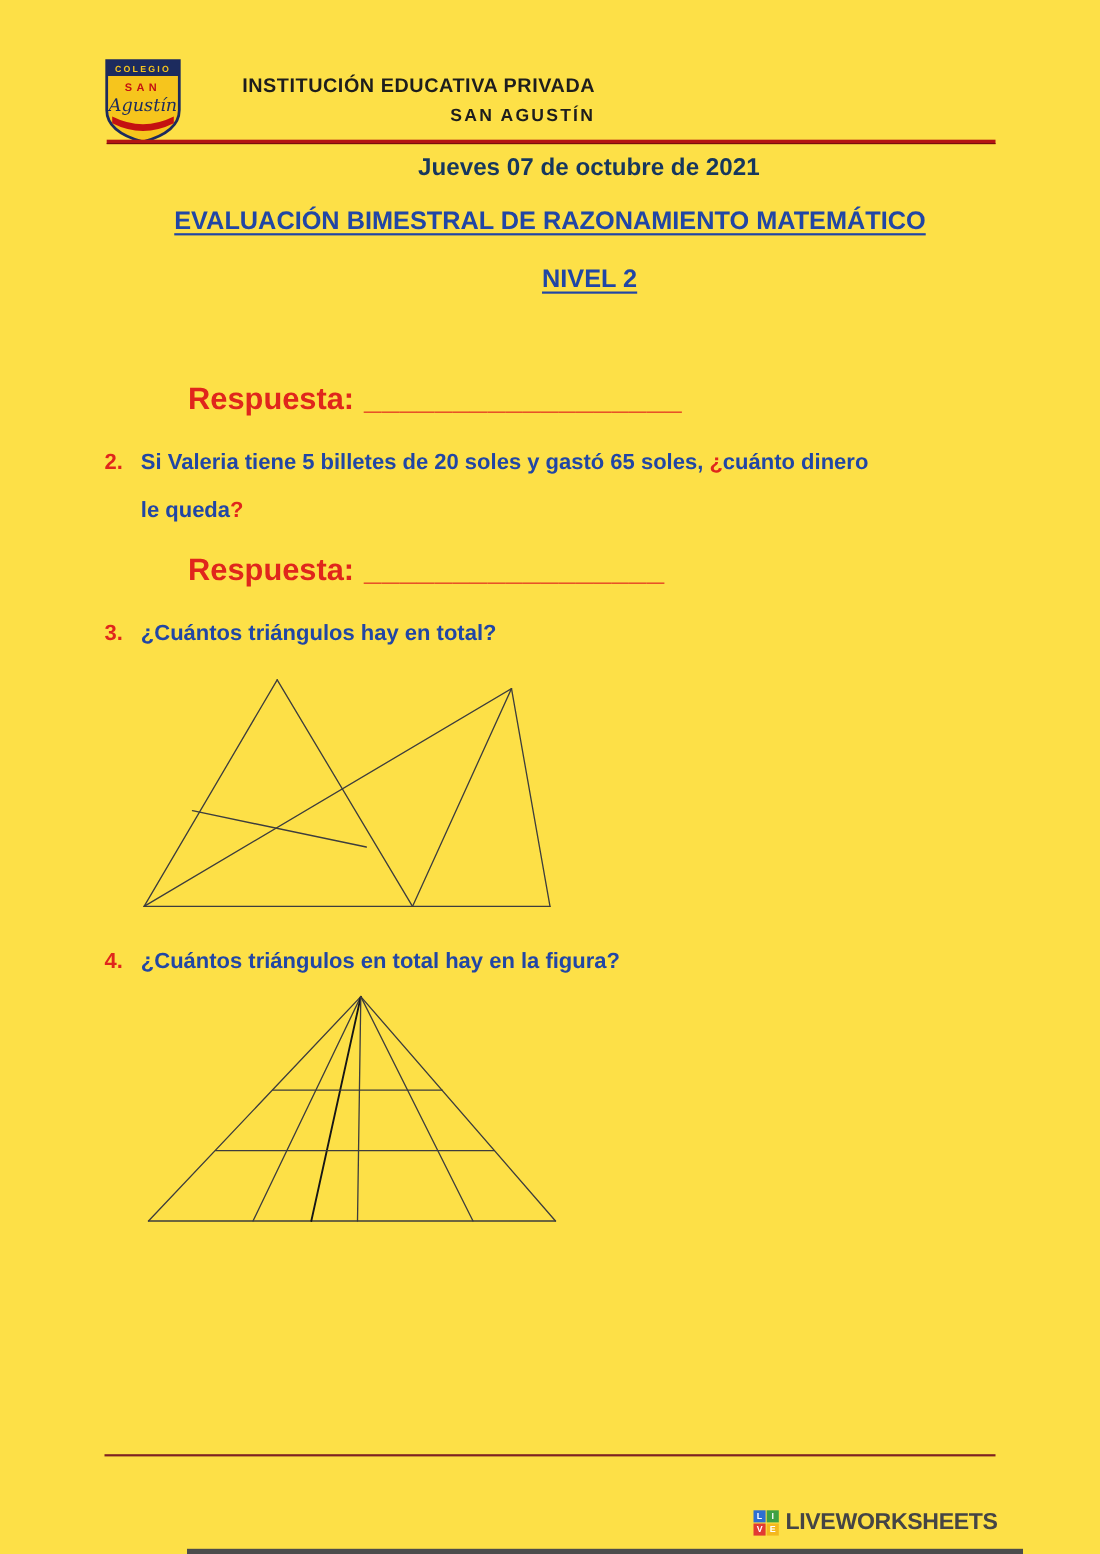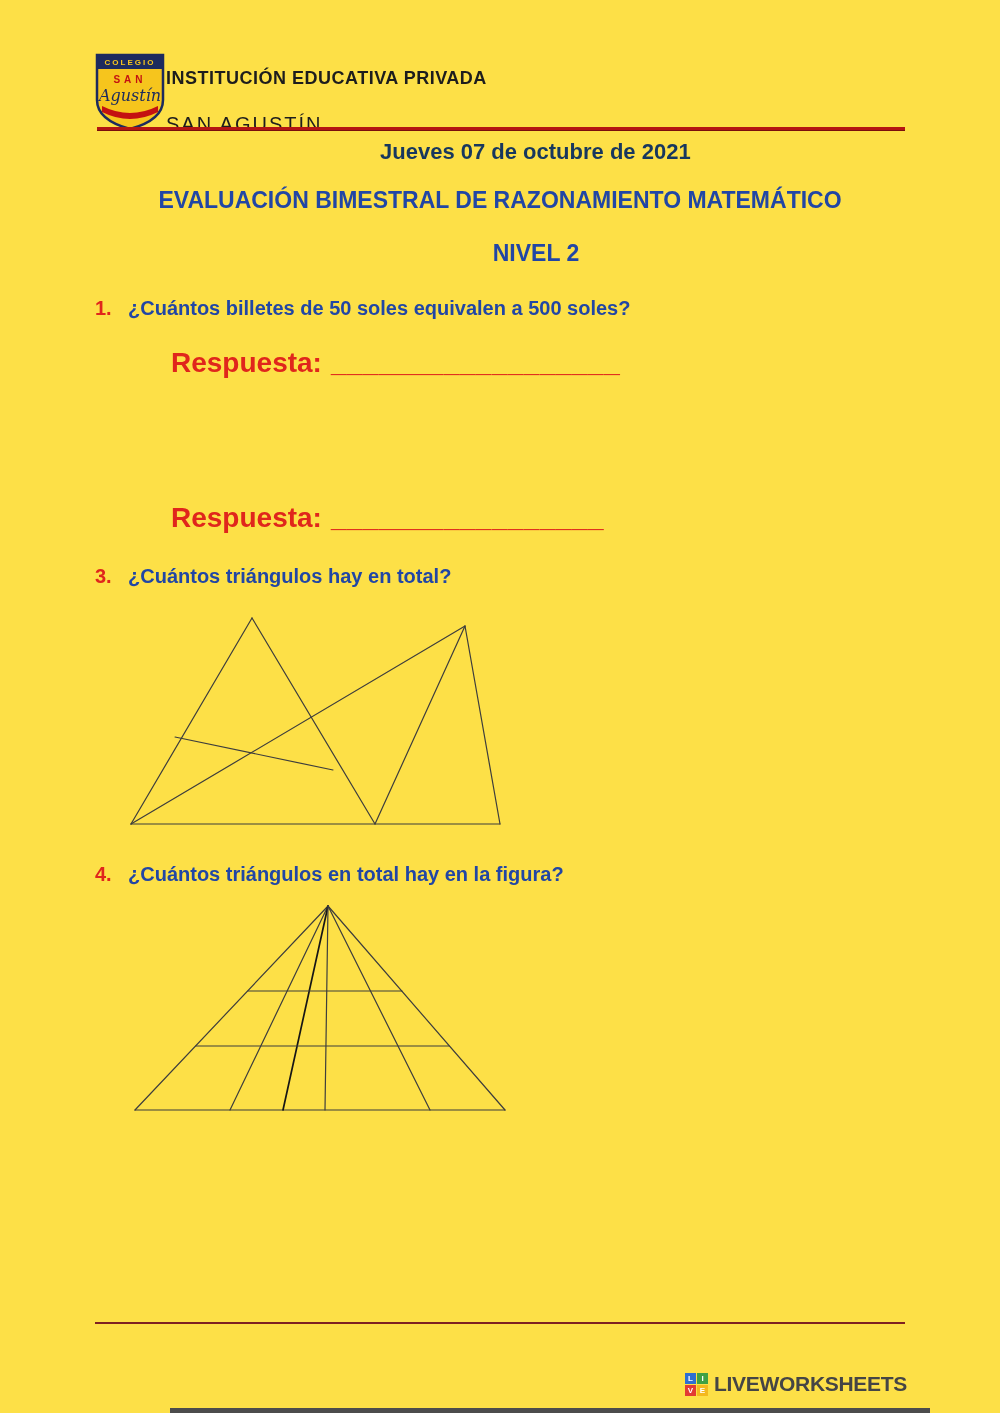--- a/index.html
+++ b/index.html
@@ -4,34 +4,34 @@
 <style>
   html,body { margin:0; padding:0; background:#888; }
   .page {
     position:relative; width:1000px; height:1413px; margin:0 auto;
     background:#fde047; overflow:hidden;
     font-family:"Liberation Sans", sans-serif;
   }
 
   
   .logo { position:absolute; left:94px; top:52px; width:72px; height:80px; }
-  .school-name { position:absolute; left:166px; top:68px; width:350px; text-align:left; color:#1d1d1d; }
+  .school-name { position:absolute; left:191px; top:68px; width:350px; text-align:right; color:#1d1d1d; }
   .school-line1 { font-size:18px; font-weight:bold; letter-spacing:.5px; }
-  .school-line2 { font-size:20px; font-weight:normal; letter-spacing:2px; margin-top:24px; }
+  .school-line2 { font-size:16px; font-weight:bold; letter-spacing:2px; margin-top:8px; }
   .top-rule { position:absolute; left:97px; top:127px; width:808px; height:3px;
               background:var(--rule-red,#b41512); border-bottom:1px solid #7a0e0c; }
   .date { position:absolute; left:380px; top:139px; width:525px; text-align:left;
           font-size:22px; font-weight:600; color:var(--date-blue,#17375e); }
 
   
   .title, .subtitle { position:absolute; left:0; width:1000px; text-align:center;
           font-size:23px; font-weight:bold; color:var(--text-blue,#2146a5); }
   .title { top:187px; }
   .subtitle { top:240px;padding-left:36px; }
-  .title span, .subtitle span { text-underline-offset:4px; }
+  .title span, .subtitle span { text-decoration:underline; text-underline-offset:4px; }
 
   
   .question { position:absolute; left:95px; width:830px; font-size:20px; font-weight:600;
               color:var(--text-blue,#2146a5); line-height:44px; }
   .qnum { color:var(--accent-red,#e0261c); display:inline-block; width:33px; }
   .qred { color:var(--accent-red,#e0261c); }
   .q1 { top:286px; }
   .q2 { top:398px; }
   .q2 .qline2 { margin-left:33px; }
   .q3 { top:554px; }
@@ -80,27 +80,32 @@
     <div class="school-line2">SAN AGUSTÍN</div>
   </div>
 
   <div class="top-rule"></div>
 
   <div class="date">Jueves 07 de octubre de 2021</div>
 
   <div class="title"><span>EVALUACIÓN BIMESTRAL DE RAZONAMIENTO MATEMÁTICO</span></div>
   <div class="subtitle"><span>NIVEL 2</span></div>
 
-  <div class="question q1">
-    <span class="qnum">1.</span><span class="qtext">¿Cuántos billetes de 50 soles equivalen a 500 soles?</span>
-  </div>
   <div class="answer a1">
     <span>Respuesta:</span><span class="ans-blank">__________________</span>
   </div>
 
+  <div class="question q2">
+    <div class="qline">
+      <span class="qnum">2.</span><span>Si Valeria tiene 5 billetes de 20 soles y gastó 65 soles, </span><span class="qred">¿</span><span>cuánto dinero</span>
+    </div>
+    <div class="qline2">
+      <span>le queda</span><span class="qred">?</span>
+    </div>
+  </div>
   <div class="answer a2">
     <span>Respuesta:</span><span class="ans-blank">_________________</span>
   </div>
 
   <div class="question q3">
     <span class="qnum">3.</span><span class="qtext">¿Cuántos triángulos hay en total?</span>
   </div>
   <svg class="fig fig3" viewBox="0 0 400 225" width="400" height="225">
       <line x1="11" y1="214" x2="380" y2="214" stroke-width="1.2" stroke-linecap="round" style="stroke: rgb(61, 61, 61);"></line>
       <line x1="11" y1="214" x2="132" y2="8" stroke-width="1.2" stroke-linecap="round" style="stroke: rgb(61, 61, 61);"></line>

